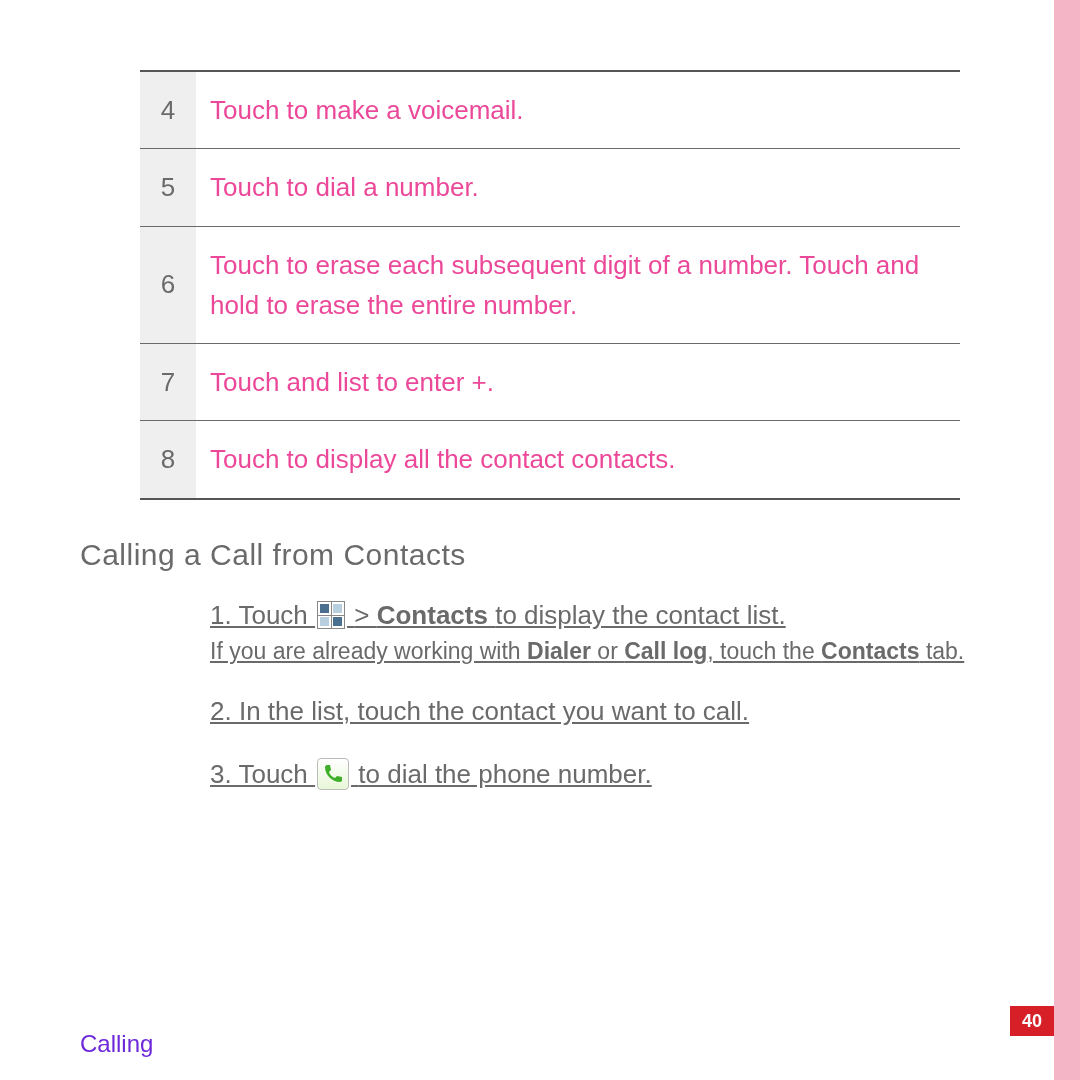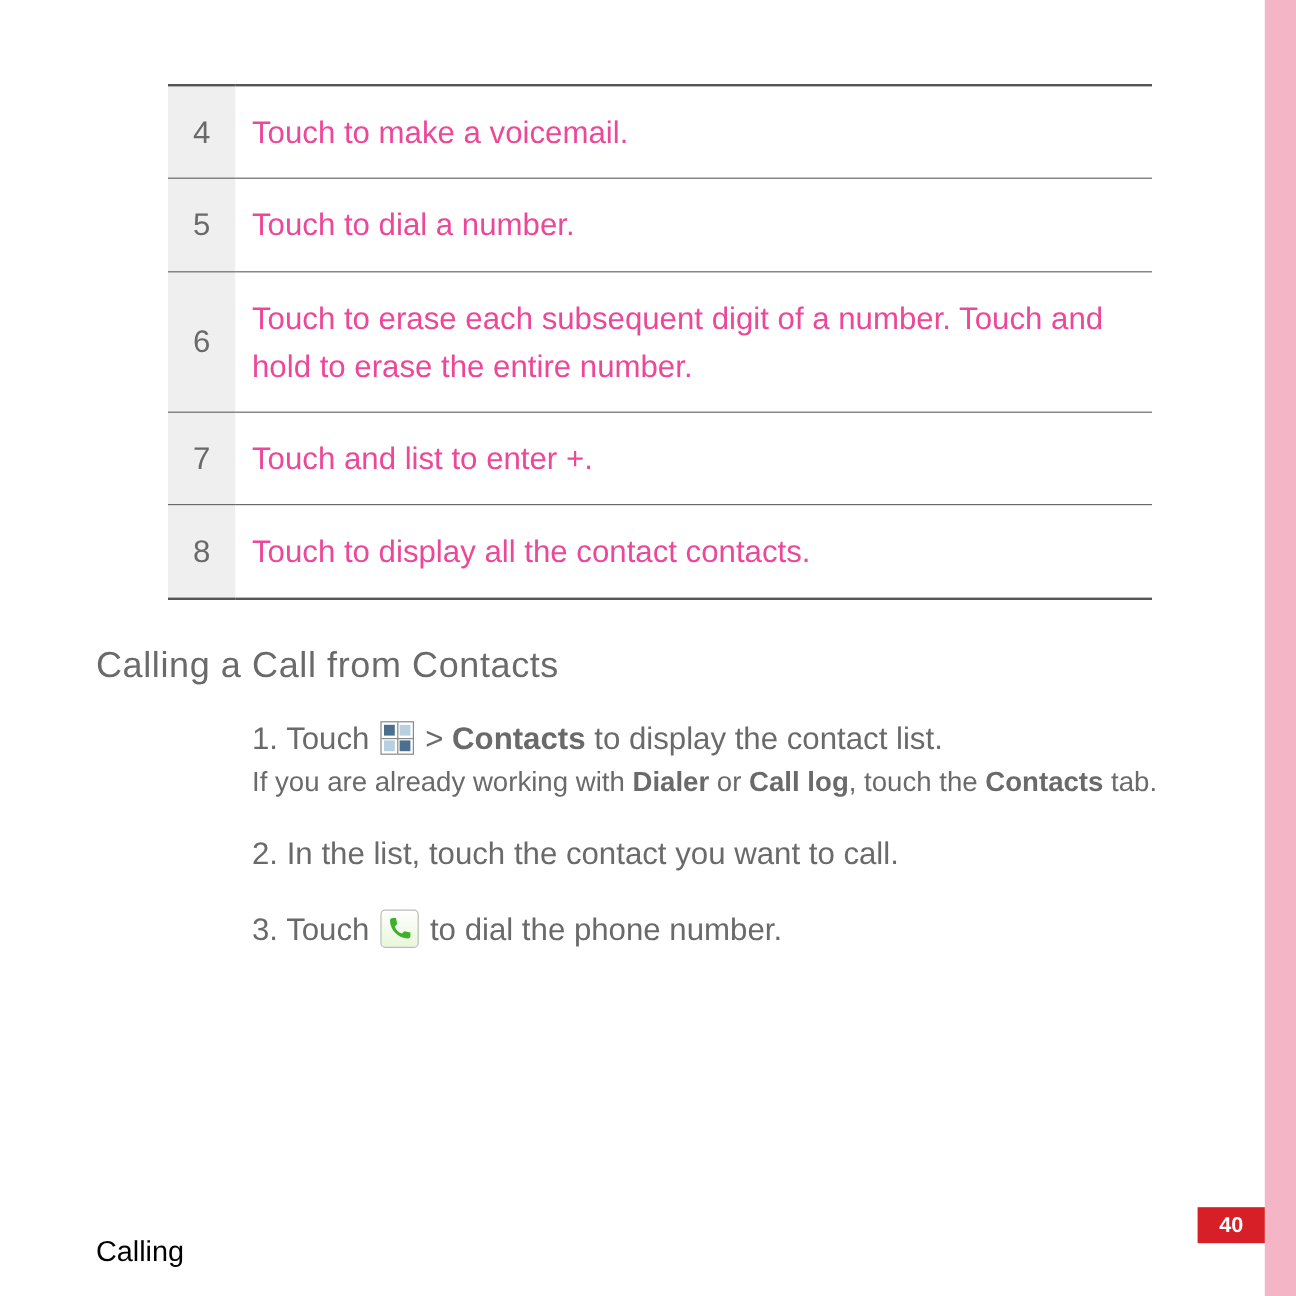--- a/index.html
+++ b/index.html
@@ -60,20 +60,21 @@
   h2.section {
     margin: 38px 0 24px 0;
     font-size: 30px;
     font-weight: normal;
     color: #6a6a6a;
     letter-spacing: 0.5px;
   }
   .steps {
     margin-left: 130px;
     width: 780px;
+    text-decoration: underline;
   }
   .step {
     margin-bottom: 24px;
     font-size: 26px;
     line-height: 1.5;
     color: #6a6a6a;
   }
   .step .sub {
     display: block;
     margin-top: 0;
@@ -117,27 +118,27 @@
   .call-icon svg {
     position: absolute;
     left: 3px; top: 3px;
     width: 24px; height: 24px;
   }
   .footer-label {
     position: absolute;
     left: 80px;
     bottom: 22px;
     font-size: 24px;
-    color: #000000;
+    color: #6d28d9;
   }
   .page-badge {
     position: absolute;
     right: 26px;
     bottom: 44px;
-    width: 56px;
+    width: 44px;
     height: 30px;
     background: #d61f26;
     color: #fff;
     font-size: 18px;
     font-weight: bold;
     display: flex;
     align-items: center;
     justify-content: center;
   }
 </style>

